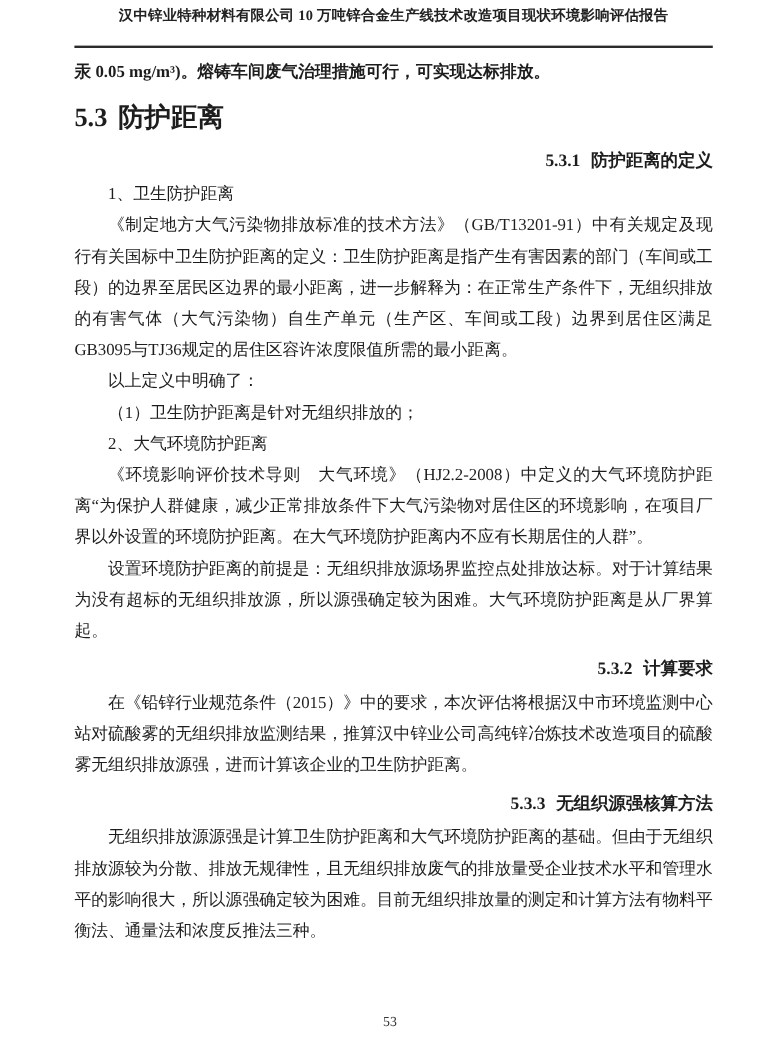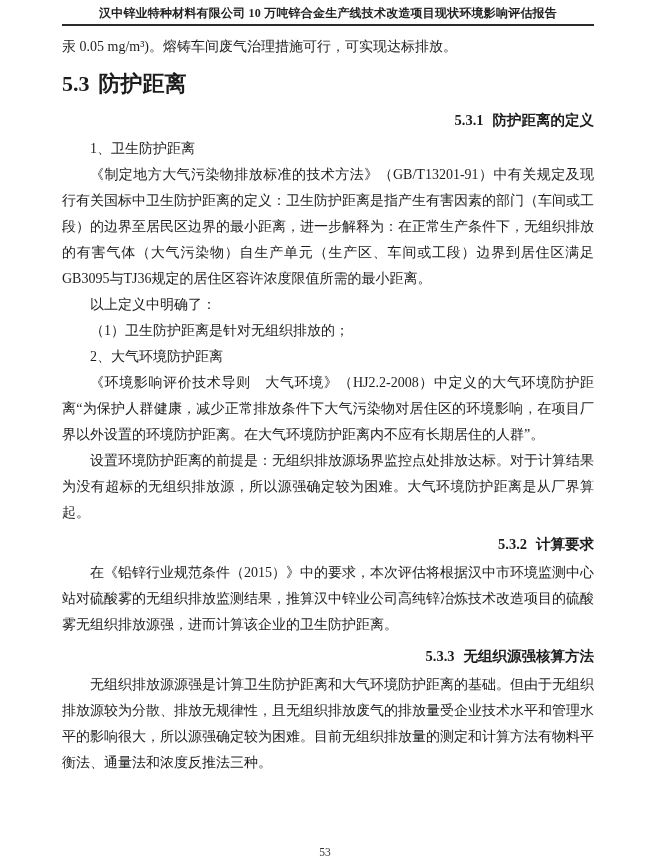--- a/index.html
+++ b/index.html
@@ -13,41 +13,42 @@
     height: 864px;
     background: #ffffff;
     color: #1d1d1d;
     font-family: "Liberation Serif", "DejaVu Serif", serif;
     box-sizing: border-box;
     overflow: hidden;
   }
   .running-header {
     margin: 0 56px 0 62px;
     padding-top: 6px;
-    padding-bottom: 3px;
+    padding-bottom: 17px;
     text-align: center;
     font-size: 12px;
     line-height: 15px;
     font-weight: bold;
     color: #222222;
     border-bottom: 2px solid #2b2b2b;
     letter-spacing: 0.2px;
   }
   .doc-body {
     margin: 8px 56px 0 62px;
     font-size: 14px;
     line-height: 26px;
     text-align: justify;
   }
   .doc-body p {
     margin: 0;
     text-indent: 2em;
   }
   .doc-body p.continuation {
     text-indent: 0;
+    font-weight: bold;
   }
   h2.sec-h1 {
     font-size: 22px;
     line-height: 24px;
     font-weight: bold;
     margin: 12px 0 14px 0;
     text-align: left;
   }
   h3.sec-h2 {
     font-size: 14.5px;

